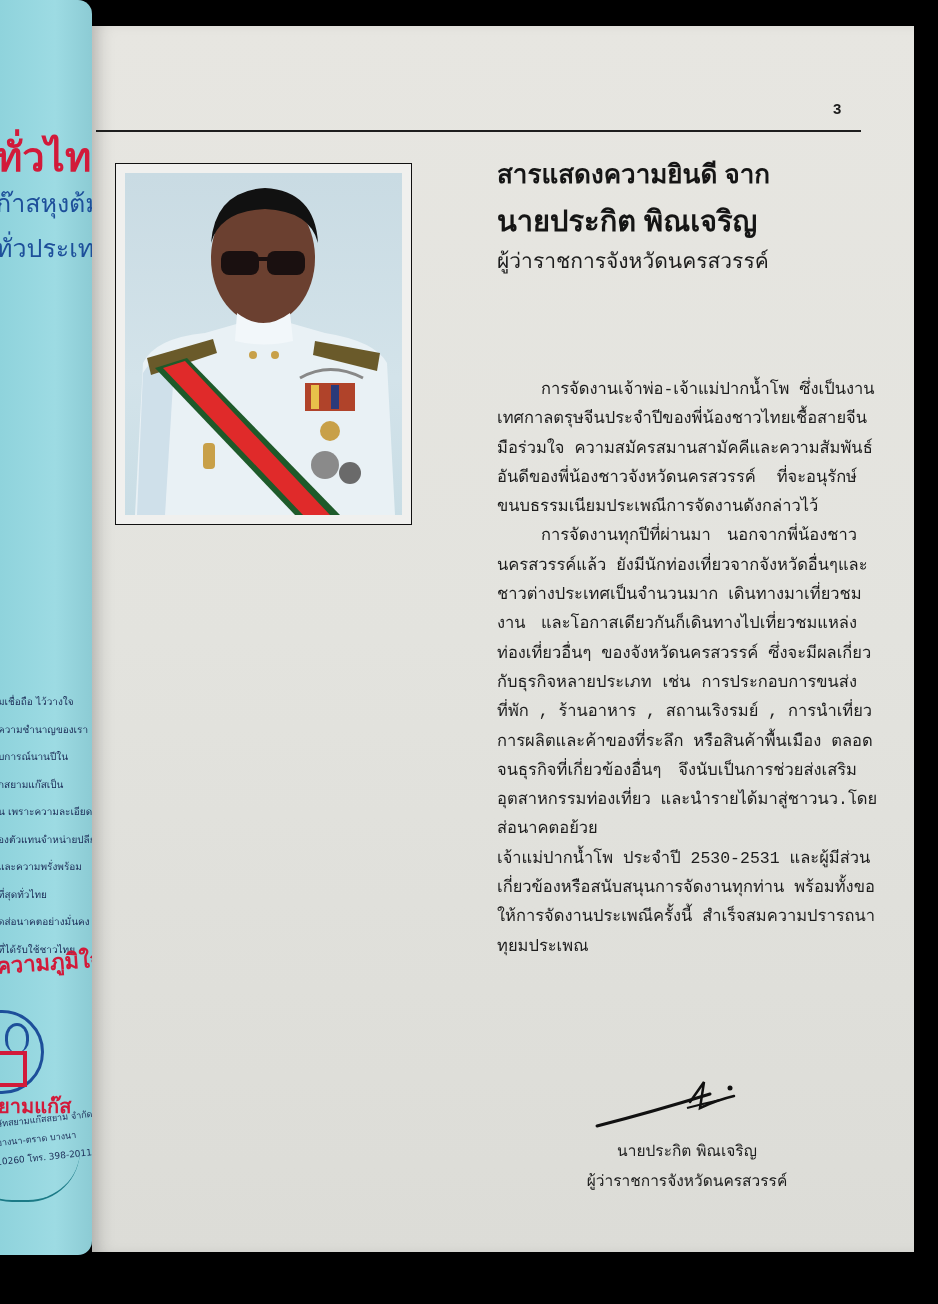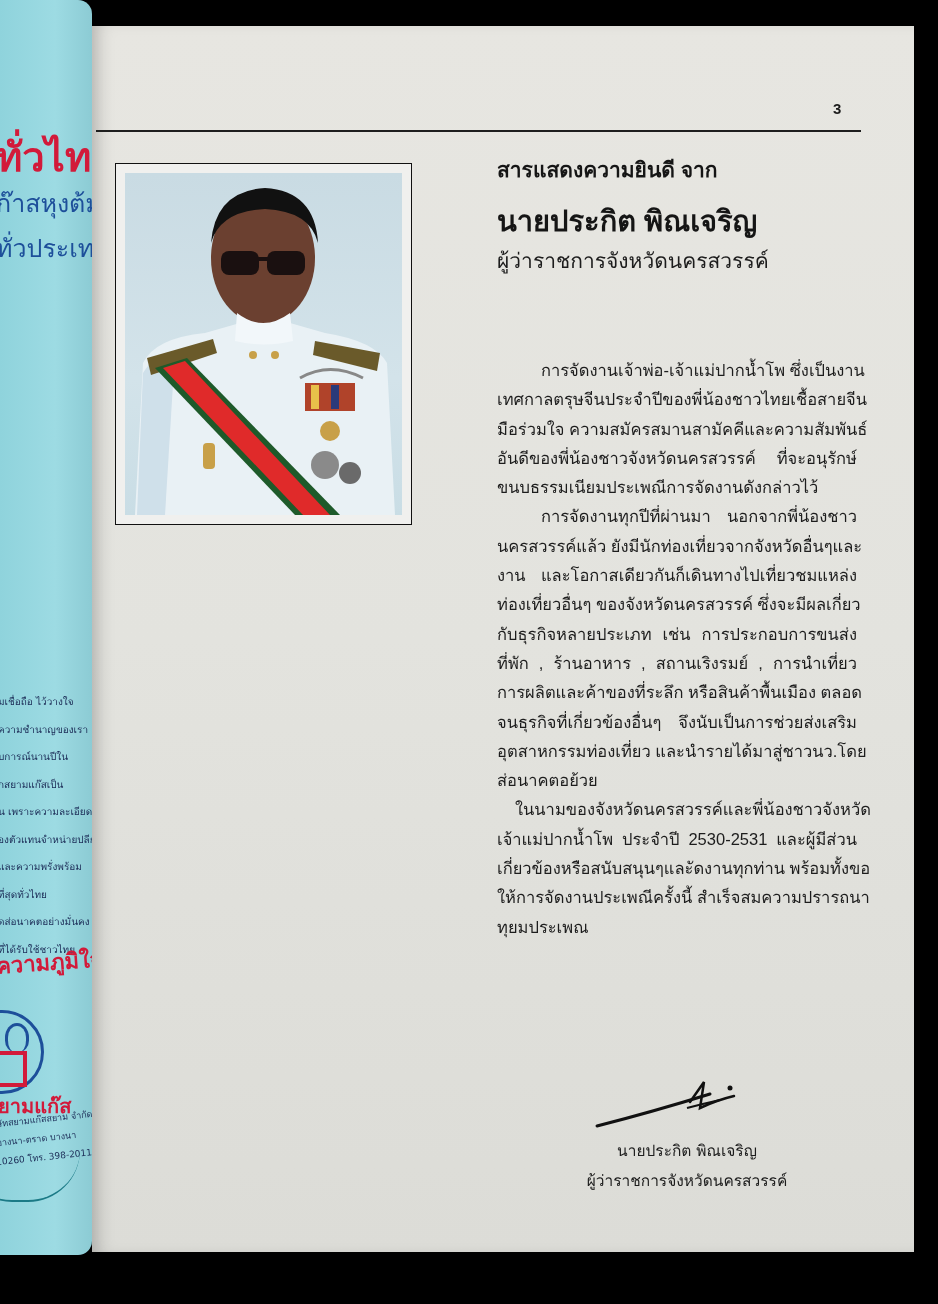--- a/index.html
+++ b/index.html
@@ -36,28 +36,28 @@
   .portrait-frame {
     position:absolute; left:23px; top:137px; width:297px; height:362px;
     border:1px solid #111; background:#f0f0ee; box-sizing:border-box;
   }
   .portrait {
     position:absolute; left:9px; top:9px; width:277px; height:342px; overflow:hidden;
     background:linear-gradient(180deg,#c9dbe3 0%,#d3e3ea 60%,#c9dde5 100%);
   }
   .portrait svg { width:100%; height:100%; display:block; }
 
-  .title-greeting { position:absolute; left:405px; top:127px; font-size:21px; font-weight:bold; color:#151515; font-family:"Liberation Sans", sans-serif; }
+  .title-greeting { position:absolute; left:405px; top:127px; font-size:26px; font-weight:bold; color:#151515; font-family:"Liberation Sans", sans-serif; }
   .title-name { position:absolute; left:405px; top:172px; font-size:29px; font-weight:bold; color:#151515; font-family:"Liberation Sans", sans-serif; }
   .title-position { position:absolute; left:405px; top:218px; font-size:21px; color:#1c1c1c; font-family:"Liberation Sans", sans-serif; }
 
   .body-text {
-    position:absolute; left:405px; top:330px; width:360px;
+    position:absolute; left:405px; top:349px; width:360px;
     font-size:16.5px; line-height:29.3px; color:#1d1d1d;
-    font-family:Liberation Sans, sans-serif;
+    font-family:Liberation Mono, monospace;
   }
   .body-text .line { display:block; white-space:nowrap; text-align:justify; text-align-last:justify; }
   .body-text .line.last { text-align-last:left; }
   .body-text .line.indent { padding-left:44px; }
   .body-text .line.indent-s { padding-left:18px; }
 
   .signature { position:absolute; left:500px; top:1048px; width:150px; height:60px; }
   .sig-name { position:absolute; left:495px; top:1112px; font-size:15.5px; color:#1d1d1d; width:200px; text-align:center; }
   .sig-position { position:absolute; left:460px; top:1142px; font-size:15.5px; color:#1d1d1d; width:270px; text-align:center; }
 </style>
@@ -139,31 +139,31 @@
   <div class="title-position">ผู้ว่าราชการจังหวัดนครสวรรค์</div>
 
   <div class="body-text">
     <span class="line indent">การจัดงานเจ้าพ่อ-เจ้าแม่ปากน้ำโพ  ซึ่งเป็นงาน</span>
     <span class="line">เทศกาลตรุษจีนประจำปีของพี่น้องชาวไทยเชื้อสายจีน</span>
     <span class="line">มือร่วมใจ  ความสมัครสมานสามัคคีและความสัมพันธ์</span>
     <span class="line">อันดีของพี่น้องชาวจังหวัดนครสวรรค์  ที่จะอนุรักษ์</span>
     <span class="line last">ขนบธรรมเนียมประเพณีการจัดงานดังกล่าวไว้</span>
     <span class="line indent">การจัดงานทุกปีที่ผ่านมา  นอกจากพี่น้องชาว</span>
     <span class="line">นครสวรรค์แล้ว  ยังมีนักท่องเที่ยวจากจังหวัดอื่นๆและ</span>
+    <span class="line">ชาวต่างประเทศเป็นจำนวนมาก  เดินทางมาเที่ยวชม</span>
     <span class="line">งาน  และโอกาสเดียวกันก็เดินทางไปเที่ยวชมแหล่ง</span>
     <span class="line">ท่องเที่ยวอื่นๆ ของจังหวัดนครสวรรค์ ซึ่งจะมีผลเกี่ยว</span>
     <span class="line">กับธุรกิจหลายประเภท  เช่น  การประกอบการขนส่ง</span>
     <span class="line">ที่พัก , ร้านอาหาร , สถานเริงรมย์ , การนำเที่ยว</span>
     <span class="line">การผลิตและค้าของที่ระลึก หรือสินค้าพื้นเมือง ตลอด</span>
     <span class="line">จนธุรกิจที่เกี่ยวข้องอื่นๆ  จึงนับเป็นการช่วยส่งเสริม</span>
     <span class="line">อุตสาหกรรมท่องเที่ยว  และนำรายได้มาสู่ชาวนว.โดย</span>
     <span class="line last">ส่อนาคตอย้วย</span>
-    <span class="line indent-s">ในนามของจังหวัดนครสวรรค์และพี่น้องชาวจังหวัด</span>
     <span class="line">เจ้าแม่ปากน้ำโพ ประจำปี 2530-2531 และผู้มีส่วน</span>
-    <span class="line">เกี่ยวข้องหรือสนับสนุนๆและัดงานทุกท่าน พร้อมทั้งขอ</span>
+    <span class="line">เกี่ยวข้องหรือสนับสนุนการจัดงานทุกท่าน พร้อมทั้งขอ</span>
     <span class="line">ให้การจัดงานประเพณีครั้งนี้ สำเร็จสมความปรารถนา</span>
     <span class="line last">ทุยมประเพณ</span>
   </div>
 
   <svg class="signature" viewBox="0 0 150 60">
     <path d="M5 52 Q60 38 118 20" stroke="#111" stroke-width="3" fill="none" stroke-linecap="round"></path>
     <path d="M98 28 L112 8 L108 34 Q125 26 142 22" stroke="#111" stroke-width="2.5" fill="none" stroke-linecap="round"></path>
     <path d="M95 34 Q110 30 128 26" stroke="#111" stroke-width="2" fill="none"></path>
     <circle cx="138" cy="14" r="2.5" fill="#111"></circle>
   </svg>

